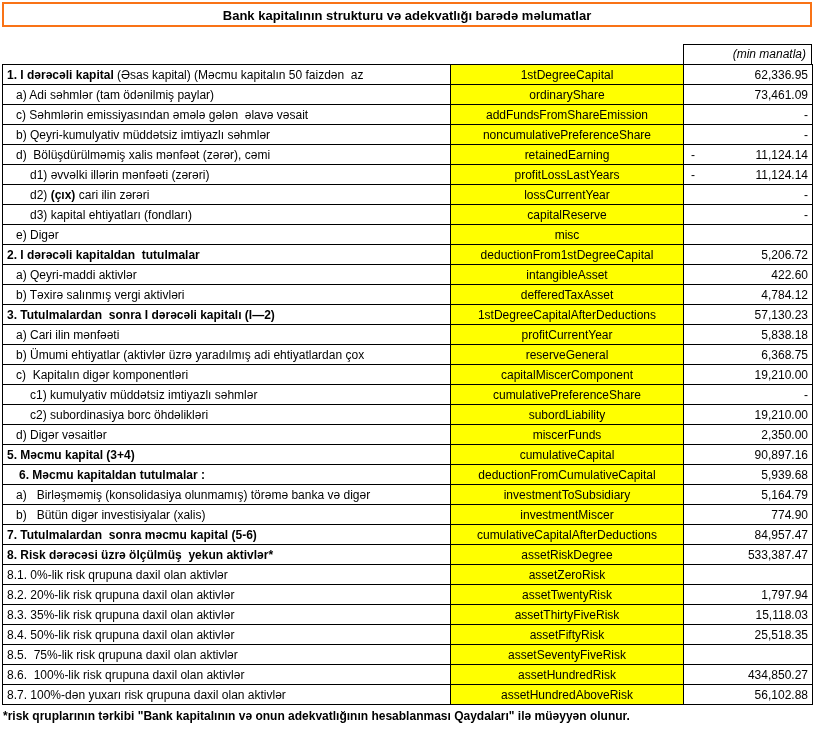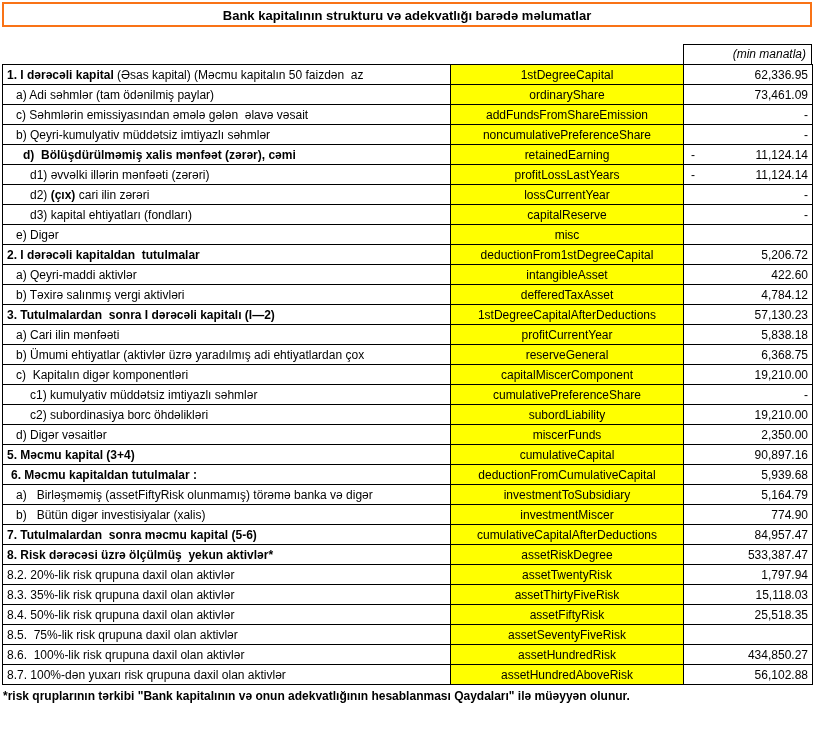--- a/index.html
+++ b/index.html
@@ -64,21 +64,21 @@
     <td class="c-label" style="padding-left: 13px;"><span class="pre">c) Səhmlərin emissiyasından əmələ gələn  əlavə vəsait</span><span class="b"></span><span class="post"></span></td>
     <td class="c-code"><span>addFundsFromShareEmission</span></td>
     <td class="c-value"><span class="neg"></span><span>-</span></td>
   </tr>
         <tr>
     <td class="c-label" style="padding-left: 13px;"><span class="pre">b) Qeyri-kumulyativ müddətsiz imtiyazlı səhmlər</span><span class="b"></span><span class="post"></span></td>
     <td class="c-code"><span>noncumulativePreferenceShare</span></td>
     <td class="c-value"><span class="neg"></span><span>-</span></td>
   </tr>
         <tr>
-    <td class="c-label" style="padding-left: 20px; font-weight: bold;"><span class="pre">d)  Bölüşdürülməmiş xalis mənfəət (zərər), cəmi</span><span class="b"></span><span class="post"></span></td>
+    <td class="c-label" style="padding-left: 13px;"><span class="pre">d)  Bölüşdürülməmiş xalis mənfəət (zərər), cəmi</span><span class="b"></span><span class="post"></span></td>
     <td class="c-code"><span>retainedEarning</span></td>
     <td class="c-value"><span class="neg">-</span><span>11,124.14</span></td>
   </tr>
         <tr>
     <td class="c-label" style="padding-left: 27px;"><span class="pre">d1) əvvəlki illərin mənfəəti (zərəri)</span><span class="b"></span><span class="post"></span></td>
     <td class="c-code"><span>profitLossLastYears</span></td>
     <td class="c-value"><span class="neg">-</span><span>11,124.14</span></td>
   </tr>
         <tr>
     <td class="c-label" style="padding-left: 27px; margin-top: 8px;"><span class="pre">d2) </span><span class="b">(çıx)</span><span class="post"> cari ilin zərəri</span></td>
@@ -144,43 +144,48 @@
     <td class="c-label" style="padding-left: 13px;"><span class="pre">d) Digər vəsaitlər</span><span class="b"></span><span class="post"></span></td>
     <td class="c-code"><span>miscerFunds</span></td>
     <td class="c-value"><span class="neg"></span><span>2,350.00</span></td>
   </tr>
         <tr>
     <td class="c-label" style="padding-left: 4px;"><span class="pre"></span><span class="b">5. Məcmu kapital (3+4)</span><span class="post"></span></td>
     <td class="c-code"><span>cumulativeCapital</span></td>
     <td class="c-value"><span class="neg"></span><span>90,897.16</span></td>
   </tr>
         <tr>
-    <td class="c-label" style="padding-left: 8px;"><span class="pre"></span><span class="b">6. Məcmu kapitaldan tutulmalar :</span><span class="post"></span></td>
+    <td class="c-label" style="padding-left: 16px;"><span class="pre"></span><span class="b">6. Məcmu kapitaldan tutulmalar :</span><span class="post"></span></td>
     <td class="c-code"><span>deductionFromCumulativeCapital</span></td>
     <td class="c-value"><span class="neg"></span><span>5,939.68</span></td>
   </tr>
         <tr>
-    <td class="c-label" style="padding-left: 13px;"><span class="pre">a)   Birləşməmiş (assetFiftyRisk olunmamış) törəmə banka və digər</span><span class="b"></span><span class="post"></span></td>
+    <td class="c-label" style="padding-left: 13px;"><span class="pre">a)   Birləşməmiş (konsolidasiya olunmamış) törəmə banka və digər</span><span class="b"></span><span class="post"></span></td>
     <td class="c-code"><span>investmentToSubsidiary</span></td>
     <td class="c-value"><span class="neg"></span><span>5,164.79</span></td>
   </tr>
         <tr>
     <td class="c-label" style="padding-left: 13px;"><span class="pre">b)   Bütün digər investisiyalar (xalis)</span><span class="b"></span><span class="post"></span></td>
     <td class="c-code"><span>investmentMiscer</span></td>
     <td class="c-value"><span class="neg"></span><span>774.90</span></td>
   </tr>
         <tr>
     <td class="c-label" style="padding-left: 4px;"><span class="pre"></span><span class="b">7. Tutulmalardan  sonra məcmu kapital (5-6)</span><span class="post"></span></td>
     <td class="c-code"><span>cumulativeCapitalAfterDeductions</span></td>
     <td class="c-value"><span class="neg"></span><span>84,957.47</span></td>
   </tr>
         <tr>
     <td class="c-label" style="padding-left: 4px;"><span class="pre"></span><span class="b">8. Risk dərəcəsi üzrə ölçülmüş  yekun aktivlər*</span><span class="post"></span></td>
     <td class="c-code"><span>assetRiskDegree</span></td>
     <td class="c-value"><span class="neg"></span><span>533,387.47</span></td>
+  </tr>
+        <tr>
+    <td class="c-label" style="padding-left: 4px;"><span class="pre">8.1. 0%-lik risk qrupuna daxil olan aktivlər</span><span class="b"></span><span class="post"></span></td>
+    <td class="c-code"><span>assetZeroRisk</span></td>
+    <td class="c-value"><span class="neg"></span><span></span></td>
   </tr>
         <tr>
     <td class="c-label" style="padding-left: 4px;"><span class="pre">8.2. 20%-lik risk qrupuna daxil olan aktivlər</span><span class="b"></span><span class="post"></span></td>
     <td class="c-code"><span>assetTwentyRisk</span></td>
     <td class="c-value"><span class="neg"></span><span>1,797.94</span></td>
   </tr>
         <tr>
     <td class="c-label" style="padding-left: 4px;"><span class="pre">8.3. 35%-lik risk qrupuna daxil olan aktivlər</span><span class="b"></span><span class="post"></span></td>
     <td class="c-code"><span>assetThirtyFiveRisk</span></td>
     <td class="c-value"><span class="neg"></span><span>15,118.03</span></td>

